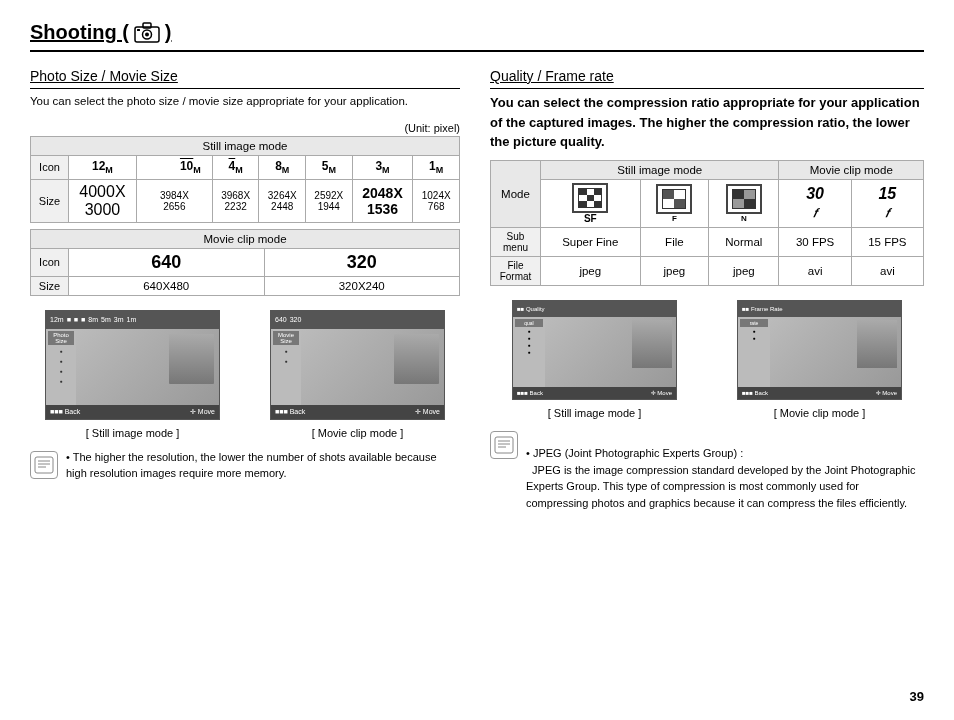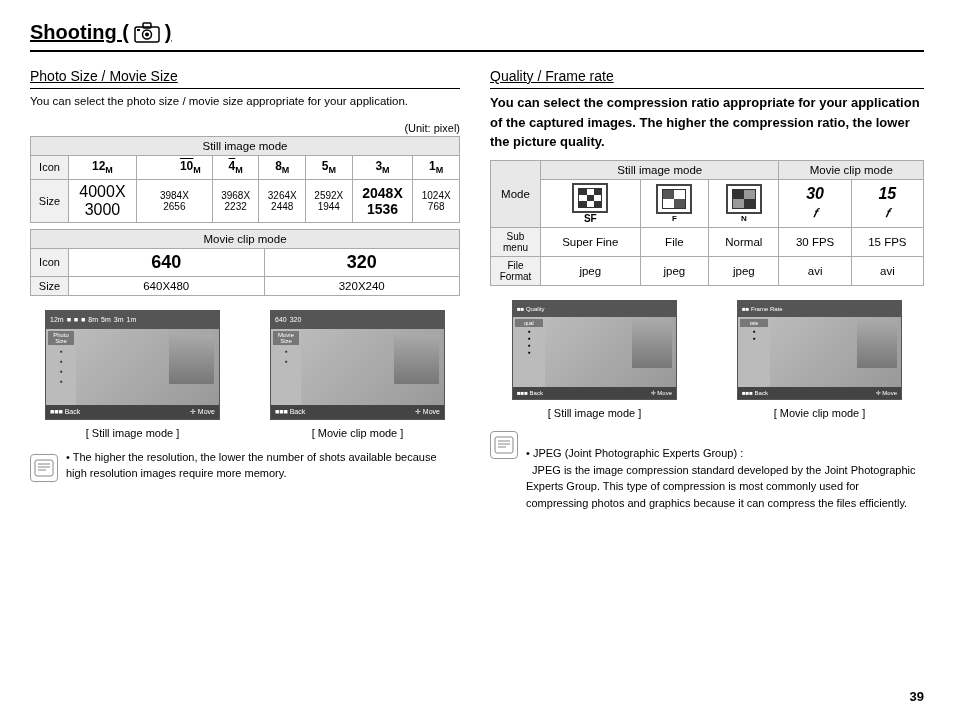--- a/index.html
+++ b/index.html
@@ -153,21 +153,21 @@
       font-size: 7px;
     }
     .screenshot-caption {
       font-size: 11px;
       margin-top: 4px;
     }
 
     
     .note-box {
       display: flex;
-      align-items: flex-end;
+      align-items: flex-start;
       margin-top: 10px;
       gap: 8px;
     }
     .note-icon {
       width: 28px;
       height: 28px;
       border: 1px solid #999;
       border-radius: 4px;
       display: flex;
       align-items: center;

